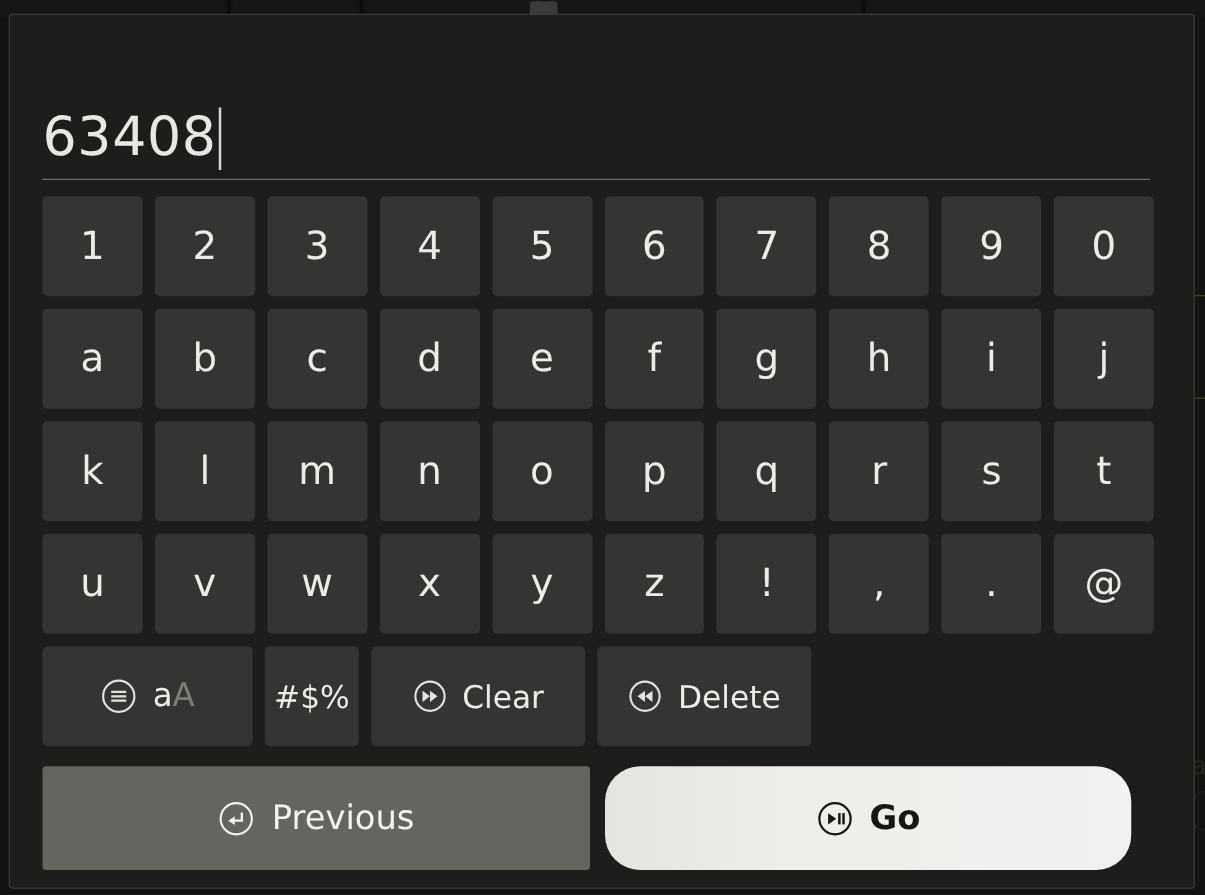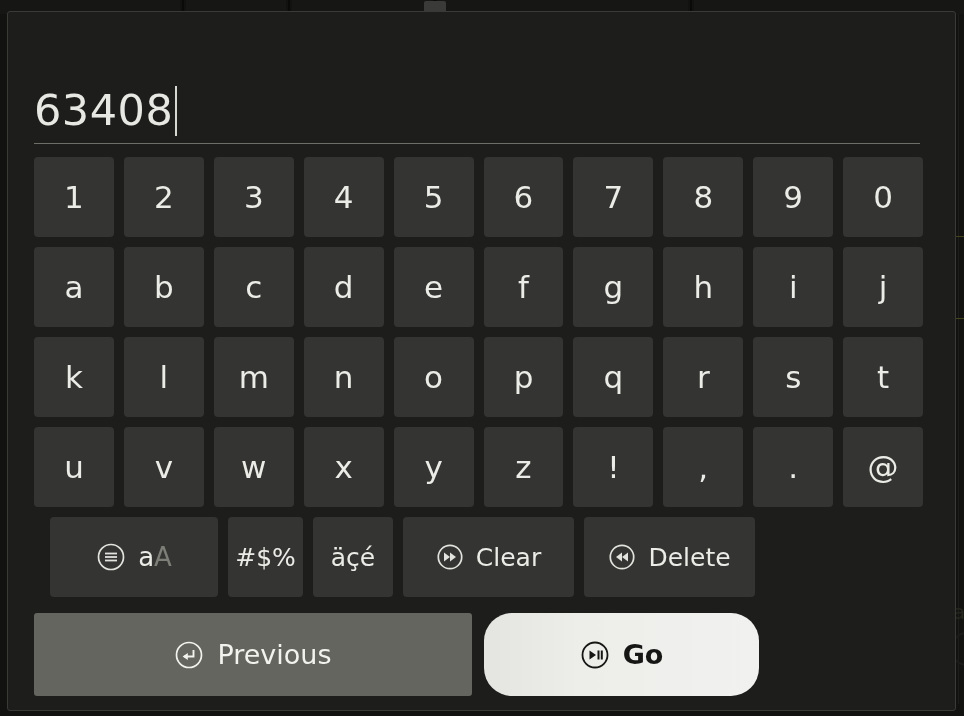--- a/index.html
+++ b/index.html
@@ -129,21 +129,21 @@
     justify-content: center;
     color: #ebebe7;
     font-size: 31px;
     font-weight: 500;
     user-select: none;
     cursor: default;
   }
   .key-label { line-height: 1; }
 
   
-  #row-func { display: flex; gap: 10px; margin-bottom: 12px; margin-left: 16px; }
+  #row-func { display: flex; gap: 10px; margin-bottom: 12px; }
   #row-func .fkey {
     height: 80px;
     background: #343432;
     border-radius: 4px;
     display: flex;
     align-items: center;
     justify-content: center;
     gap: 12px;
     color: #ebebe7;
     font-size: 25px;
@@ -158,21 +158,21 @@
   .fk-clear  { flex: 1 1 auto; }
 
   .case-a { color: #ebebe7; font-size: 26px; }
   .case-A { color: #7e7e78; font-size: 26px; }
 
   
   #row-action {
     position: absolute;
     left: 26px;
     top: 601px;
-    width: 725px;
+    width: 871px;
     display: flex;
     gap: 12px;
     justify-content: flex-end;
   }
   .action-btn {
     height: 83px;
     border-radius: 3px;
     display: flex;
     align-items: center;
     justify-content: center;
@@ -370,23 +370,20 @@
           <line x1="9" y1="15" x2="21" y2="15" stroke="#e2e2de" stroke-width="1.8"></line>
           <line x1="9" y1="18.5" x2="21" y2="18.5" stroke="#e2e2de" stroke-width="1.8"></line>
         </svg>
         <span><span class="case-a">a</span><span class="case-A">A</span></span>
       </div>
 
       <div class="fkey fk-sym">
         <span>#$%</span>
       </div>
 
-      <div class="fkey fk-acc">
-        <span>äçé</span>
-      </div>
 
       <div class="fkey fk-space">
         <svg class="ico" width="28" height="28" viewBox="0 0 28 28">
           <circle cx="14" cy="14" r="11.7" fill="none" stroke="#e2e2de" stroke-width="1.7"></circle>
           <polygon points="8,9.5 14,14 8,18.5" fill="#e2e2de"></polygon>
           <polygon points="14,9.5 20,14 14,18.5" fill="#e2e2de"></polygon>
         </svg>
         <span>Clear</span>
       </div>
 

